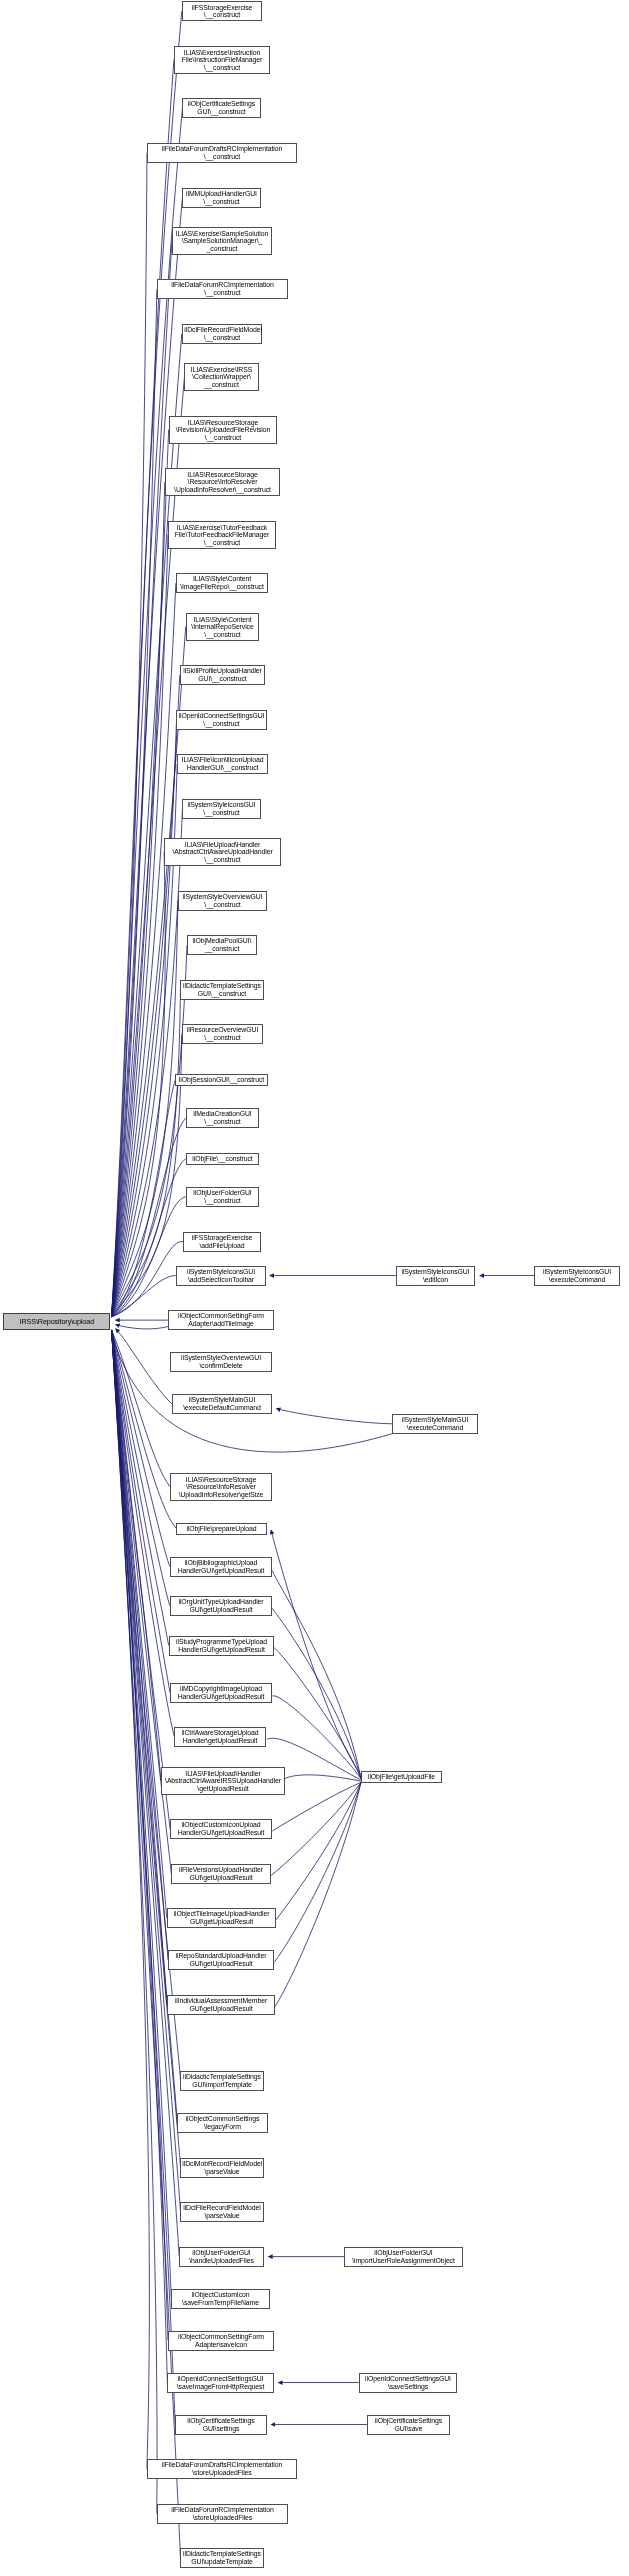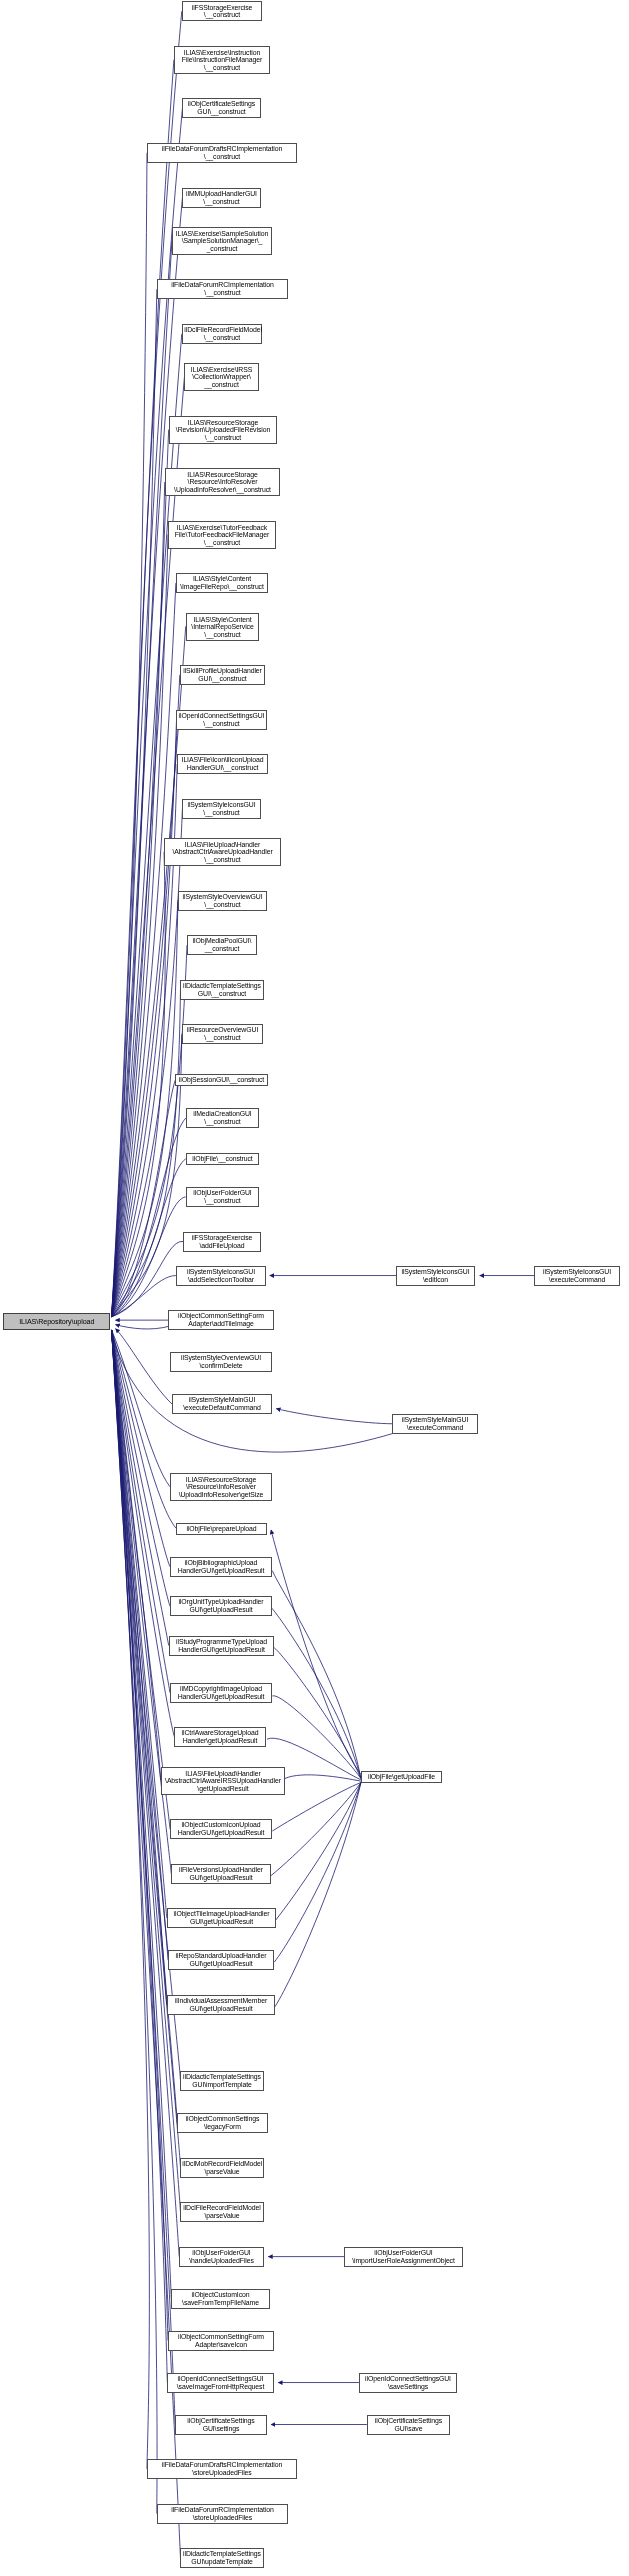--- a/index.html
+++ b/index.html
@@ -124,21 +124,21 @@
       <path d="M550,2718 C520,2820 450,2950 418,2992"></path>
       <path d="M550,2718 C520,2850 450,3010 419,3060"></path>
 
       <path d="M525,3441 L409,3441" marker-end="url(#arrowL)"></path>
       <path d="M547,3633 L424,3633" marker-end="url(#arrowL)"></path>
       <path d="M559,3697 L413,3697" marker-end="url(#arrowL)"></path>
     </g>
   </svg>
 
   <div class="node root" style="left:3.3px;top:1313px;width:107px;height:17px;">
-    <span>ILIAS\Repository\upload</span>
+    <span>IRSS\Repository\upload</span>
   </div>
 
   <div id="nodes-host">
       <div class="node" style="left: 182px; top: 1.3px; width: 80px; height: 19.7px;"><span>ilFSStorageExercise
 \__construct</span></div>
       <div class="node" style="left: 174px; top: 46px; width: 96px; height: 27.5px;"><span>ILIAS\Exercise\Instruction
 File\InstructionFileManager
 \__construct</span></div>
       <div class="node" style="left: 182px; top: 98px; width: 79px; height: 19.7px;"><span>ilObjCertificateSettings
 GUI\__construct</span></div>

